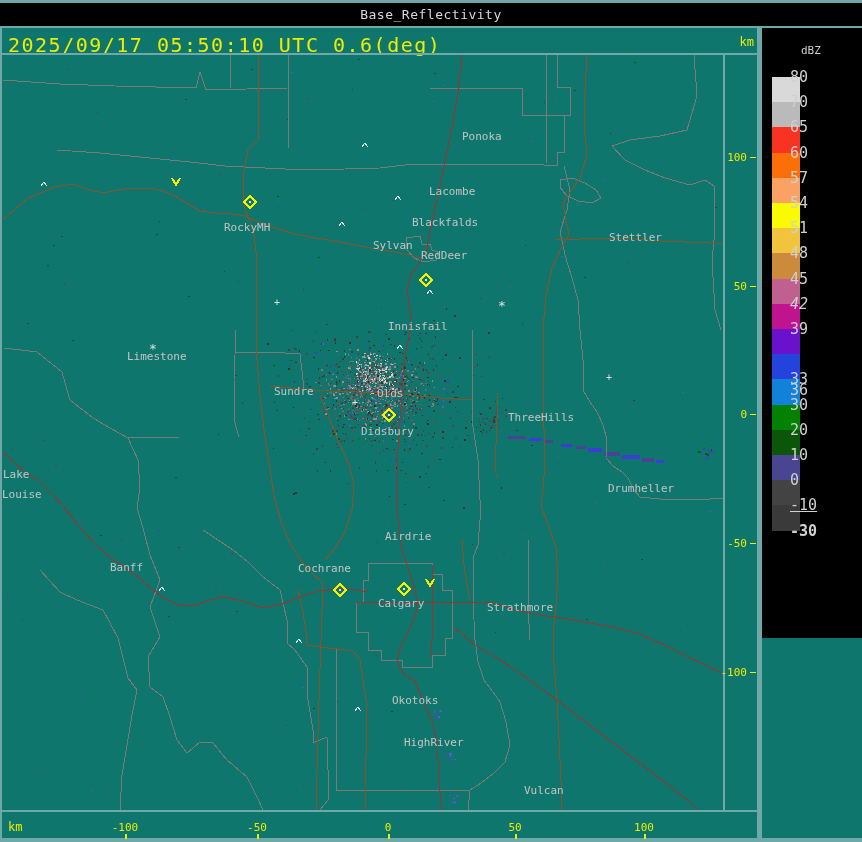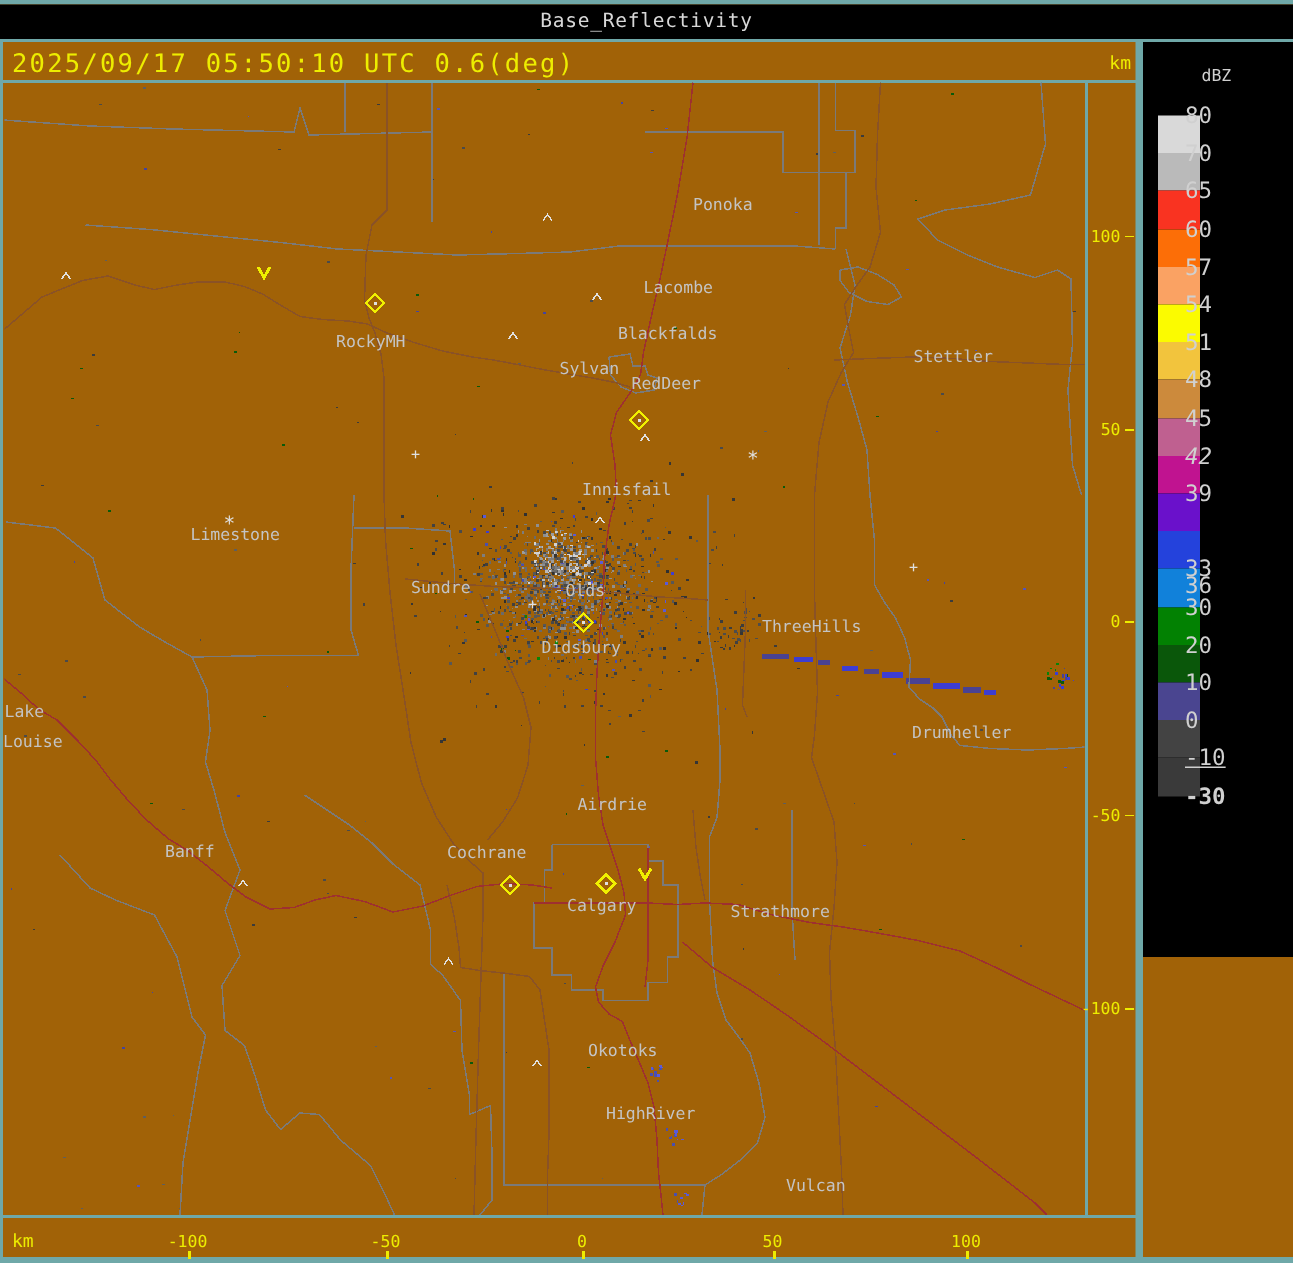--- a/index.html
+++ b/index.html
@@ -1,21 +1,21 @@
 <!DOCTYPE html>
 <html><head>
 <meta charset="utf-8">
 <style>
   html,body{margin:0;padding:0;background:#000;}
-  #app{position:relative;width:862px;height:842px;background:#a16207;overflow:hidden;
+  #app{position:relative;width:862px;height:842px;background:#0f766e;overflow:hidden;
        font-family:"DejaVu Sans Mono",monospace;}
   .teal{position:absolute;background:#6fa8a8;}
   .titlebar{position:absolute;left:0;top:3px;width:862px;height:23px;background:#000;
             color:#d8d8d8;font-size:13px;line-height:23px;text-align:center;letter-spacing:.5px;}
-  .infobar-ts{position:absolute;left:8px;top:33px;color:#eded00;font-size:17px;letter-spacing:1.5px;white-space:pre;}
+  .infobar-ts{position:absolute;left:8px;top:33px;color:#eded00;font-size:20px;letter-spacing:1.5px;white-space:pre;}
   .km-top{position:absolute;left:718px;top:35px;width:36px;color:#eded00;font-size:12px;text-align:right;}
   .scalepanel{position:absolute;left:762px;top:28px;width:100px;height:610px;background:#000;}
   .dbz{position:absolute;left:39px;top:16px;color:#d0d0d0;font-size:11px;}
   .swatch{position:absolute;left:10px;width:28px;}
   .slabel{position:absolute;left:28px;color:#d0d0d0;font-size:15px;height:12px;line-height:12px;}
   svg text{font-family:"DejaVu Sans Mono",monospace;}
   svg{shape-rendering:crispEdges;}
 </style>
 </head>
 <body>

